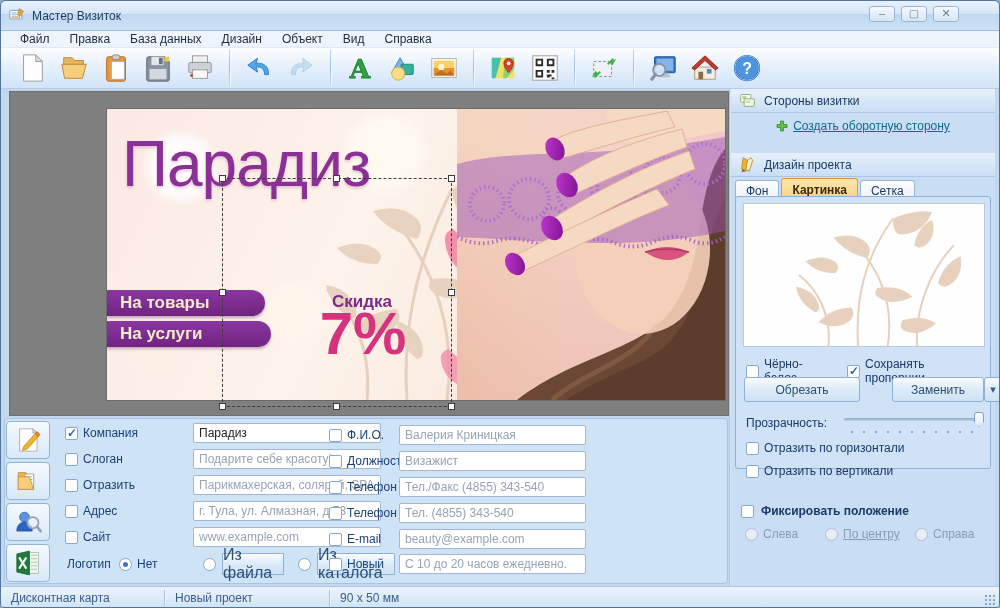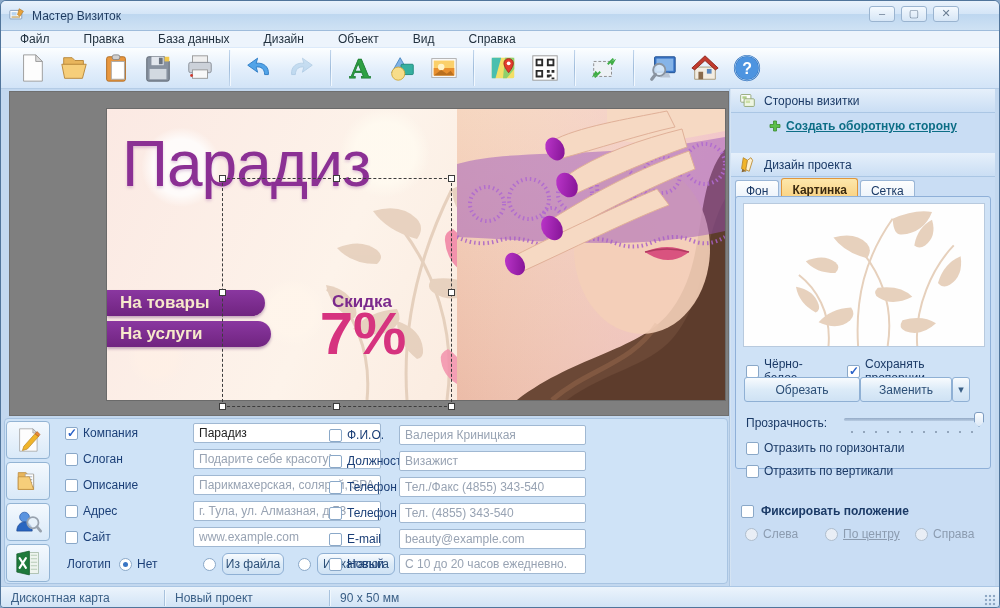--- a/index.html
+++ b/index.html
@@ -11,21 +11,21 @@
     background:linear-gradient(#e9f2fc 0%, #d4e5f7 45%, #bed7f0 46%, #cfe2f4 100%);
     border-bottom:1px solid #9fbcdb; display:flex; align-items:center; padding:0 8px; }
   .titlebar .app-title { font-size:12px; color:#1e3a5f; margin-left:6px; }
   .win-btns { position:absolute; right:40px; top:5px; display:flex; gap:6px; }
   .win-btn { width:26px; height:16px; border:1px solid #9ab4d0; border-radius:3px;
     background:linear-gradient(#f4f9fe,#d6e6f6); color:#6a7e94; font-size:11px; line-height:13px;
     text-align:center; cursor:default; }
 
   
   .menubar { position:absolute; left:0; top:30px; width:100%; height:16px; background:#edf4fc;
-    display:flex; align-items:center; padding-left:10px; gap:16px; }
+    display:flex; align-items:center; padding-left:10px; gap:2px; }
   .menu-item { font-size:12px; color:#22313f; padding:0 9px; }
 
   
   .toolbar { position:absolute; left:0; top:46px; width:100%; height:42px;
     background:linear-gradient(#fcfeff, #e2eefb 55%, #d2e4f7);
     border-top:1px solid #dceafa; border-bottom:1px solid #b4cce6; display:flex; align-items:center; padding-left:4px; }
   .tb-group { display:flex; align-items:center; height:40px; padding:0 6px; }
   .tb-sep { width:1px; height:36px; background:linear-gradient(#c2d6ec,#9fbcdb,#c2d6ec); margin:0 2px; box-shadow:1px 0 0 #f2f8fe; }
   .tb-btn { width:42px; height:38px; display:flex; align-items:center; justify-content:center; border-radius:4px; }
   .tb-btn svg { width:30px; height:30px; }
@@ -67,42 +67,42 @@
   
   .right-panel { position:absolute; left:730px; top:88px; width:264px; height:497px; background:#c9ddf4; }
   .panel-divider { position:absolute; left:728px; top:88px; width:2px; height:497px;
     background:linear-gradient(90deg,#9ab8d8,#e8f2fc); }
   .panel-header { height:24px; background:linear-gradient(#e6f0fb,#cadef4); border-bottom:1px solid #aac6e4;
     display:flex; align-items:center; gap:8px; padding-left:8px; font-size:12px; color:#1b3a66; }
   .panel-header svg { width:17px; height:17px; }
   .sides-body { height:40px; text-align:center; padding-top:4px; }
   .sides-status { font-size:12px; color:#46566a; }
   .sides-link-row { display:flex; align-items:center; justify-content:center; gap:5px; margin-top:2px; }
-  .sides-link { font-size:12px; font-weight:bold; color:#0d6e86; text-decoration:underline; }
+  .sides-link { font-size:12px; font-weight:normal; color:#0d6e86; text-decoration:underline; }
   .plus-icon { width:12px; height:12px; }
 
   .tabs { display:flex; align-items:flex-end; height:23px; padding-left:4px; margin-top:1px; }
   .tab { height:21px; padding:0 10px; font-size:12px; color:#1b3a66; background:linear-gradient(#fdfefe,#e9f1fa);
     border:1px solid #9ab6d6; border-bottom:none; border-radius:3px 3px 0 0; margin-right:2px; line-height:20px; }
   .tab.active { background:linear-gradient(#fde7ab,#f9cf7d); border-color:#e0973c; font-weight:bold; color:#3a2a10; height:23px; line-height:22px; }
 
   .design-box { position:absolute; left:4px; top:107px; width:256px; height:273px;
     border:1px solid #8fb0d8; border-radius:3px; background:#cfe2f6; }
   .preview-img { position:absolute; left:7px; top:6px; width:242px; height:144px; background:#fefefe;
     border:1px solid #b8cade; overflow:hidden; }
   .preview-img svg { width:100%; height:100%; }
   .cb-row { position:absolute; left:10px; top:160px; width:240px; display:flex; gap:12px; }
   .cb-item { display:flex; align-items:center; gap:5px; font-size:12px; color:#1b3a66; }
   .cb { width:13px; height:13px; background:#fff; border:1px solid #8aa8c8; border-radius:2px;
     position:relative; flex:none; }
   .cb.checked::after { content:"✓"; position:absolute; left:1px; top:-2px; font-size:12px; color:#2a62c8; font-weight:bold; }
   .btn-row { position:absolute; left:8px; top:180px; display:flex; }
   .btn { height:25px; border:1px solid #8fb0d4; border-radius:3px; font-size:12px; color:#2c4f77;
     background:linear-gradient(#f8fbfe,#dcebf8 50%,#cfe2f4); display:flex; align-items:center; justify-content:center; }
-  .btn-crop { width:116px; } .btn-replace { width:92px; }
+  .btn-crop { width:116px; } .btn-replace { width:92px;margin-left:32px; }
   .btn-drop { width:18px; } .btn-drop::after { content:"▾"; font-size:11px; color:#3a5f86; }
   .opacity-row { position:absolute; left:10px; top:216px; width:238px; }
   .opacity-label { font-size:12px; color:#1b3a66; }
   .slider { position:absolute; left:98px; top:5px; width:136px; height:3px;
     background:linear-gradient(#93aac6,#b9cce2); border-radius:2px; }
   .slider-handle { position:absolute; right:-4px; top:-6px; width:10px; height:15px; background:linear-gradient(#fdfeff,#dbe8f6);
     border:1px solid #7e9cc0; border-radius:3px 3px 4px 4px; clip-path:polygon(0 0,100% 0,100% 65%,50% 100%,0 65%); }
   .slider-ticks { position:absolute; left:98px; top:16px; width:138px; height:4px;
     background-image:radial-gradient(circle, #93a6bc 1px, transparent 1.4px); background-size:12px 4px; background-position:2px 1px; }
   .flip-h { position:absolute; left:10px; top:244px; }
@@ -126,21 +126,21 @@
   .frow { position:absolute; display:flex; align-items:center; }
   .frow .cb { margin-right:5px; }
   .flabel { font-size:12px; color:#1b3f77; }
   .txt { height:20px; border:1px solid #a0b8d2; border-radius:2px; background:#fff; font-size:12px;
     padding:0 5px; color:#222; font-family:"Liberation Sans", sans-serif; }
   .txt.muted { color:#98a3b3; }
   .lcol .txt { position:absolute; left:128px; width:188px; }
   .rcol .txt { position:absolute; left:70px; width:187px; }
   .logo-row { position:absolute; left:66px; top:552px; display:flex; align-items:center; }
   .logo-row .flabel { width:52px; }
-  .mini-btn { height:22px; border:1px solid #8fb0d4; border-radius:6px; font-size:12px; color:#2c4f77;
+  .mini-btn { height:22px; border:1px solid #8fb0d4; border-radius:1px; font-size:16px; color:#2c4f77;
     background:linear-gradient(#f8fbfe,#dcebf8 50%,#cfe2f4); display:flex; align-items:center; justify-content:center; }
 
   
   .statusbar { position:absolute; left:0; top:585px; width:100%; height:23px;
     background:linear-gradient(#ecf4fc,#cfe2f5); border-top:1px solid #aac6e4; display:flex; align-items:center; font-size:12px; color:#3a5f86; }
   .sb-pane { padding:0 10px; height:100%; display:flex; align-items:center; }
   .sb-1{width:163px;} .sb-2{width:164px;} .sb-3{width:160px;}
   .sb-sep { width:1px; height:16px; background:#a8c2dd; box-shadow:1px 0 0 #f0f7fd; }
   .grip { position:absolute; right:3px; bottom:3px; width:12px; height:12px;
     background-image:radial-gradient(circle,#8fa8c4 1.2px,transparent 1.6px); background-size:4px 4px; }
@@ -566,21 +566,21 @@
       <span class="flabel">Компания</span>
       <input class="txt" value="Парадиз" style="">
     </div>
     <div class="frow" style="left:64px;top:451px;width:320px;">
       <span class="cb"></span>
       <span class="flabel">Слоган</span>
       <input class="txt muted" value="Подарите себе красоту!" style="">
     </div>
     <div class="frow" style="left:64px;top:477px;width:320px;">
       <span class="cb"></span>
-      <span class="flabel">Описание</span>
+      <span class="flabel">Отразить</span>
       <input class="txt muted" value="Парикмахерская, солярий, SPA" style="">
     </div>
     <div class="frow" style="left:64px;top:503px;width:320px;">
       <span class="cb"></span>
       <span class="flabel">Адрес</span>
       <input class="txt muted" value="г. Тула, ул. Алмазная, д.73" style="">
     </div>
     <div class="frow" style="left:64px;top:529px;width:320px;">
       <span class="cb"></span>
       <span class="flabel">Сайт</span>

